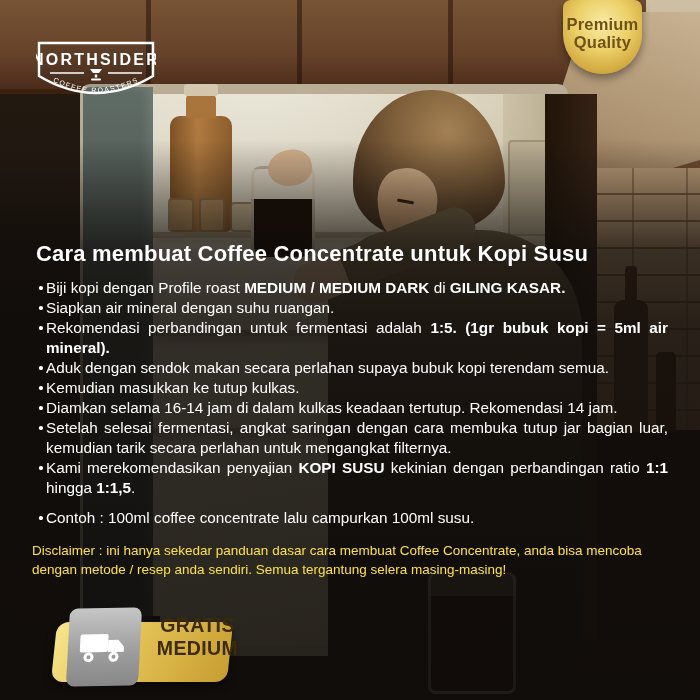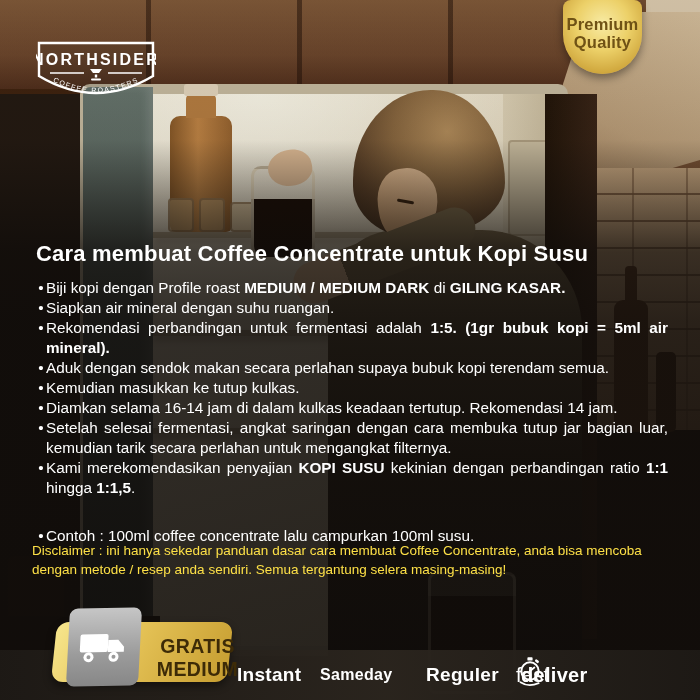--- a/index.html
+++ b/index.html
@@ -108,21 +108,21 @@
 
   
   .content{position:absolute;inset:0;z-index:10;color:#fff;border-radius:23px;}
   .title{left:36px;top:241px;width:640px;font-size:22px;font-weight:bold;letter-spacing:.2px;}
   .instructions{left:36px;top:278px;width:632px;list-style:none;margin:0;padding:0;
     font-size:15.3px;line-height:20px;}
   .instructions li{display:flex;}
   .instructions li .dot:before{content:"\2022";}
   .instructions li .dot{flex:0 0 10px;text-align:center;}
   .instructions li .txt{flex:1;text-align:justify;}
-  .instructions li.gap-above{margin-top:28px;}
+  .instructions li.gap-above{margin-top:10px;}
   .b{font-weight:bold;}
   .disclaimer{left:32px;top:541px;width:644px;font-size:13.5px;line-height:19px;color:#fde047;}
 
   
   .delivery-bar{left:0;top:650px;width:700px;height:50px;z-index:6;
     background:linear-gradient(90deg,rgba(30,26,22,.94) 0%,rgba(44,38,31,.92) 55%,rgba(30,26,22,.94) 100%);}
   .delivery-bar span{position:absolute;color:#fff;line-height:50px;letter-spacing:.3px;}
   .opt-instant{left:237px;font-size:19px;font-weight:bold;}
   .opt-sameday{left:320px;font-size:16px;font-weight:bold;}
   .opt-reguler{left:426px;font-size:19px;font-weight:bold;}
@@ -133,21 +133,21 @@
 
   
   .gratis-wrap{left:48px;top:606px;width:195px;height:84px;z-index:8;}
   .gold-plate{position:absolute;left:6px;top:16px;width:176px;height:60px;
     background:linear-gradient(115deg,#f7e68e 0%,#e6c458 40%,#c69d30 100%);
     transform:skewX(-6deg);border-radius:12px;box-shadow:0 4px 8px rgba(0,0,0,.45);}
   .gray-tab{position:absolute;left:20px;top:2px;width:72px;height:78px;
     background:linear-gradient(180deg,#c6c6c6 0%,#9b9b9b 60%,#878787 100%);
     transform:skewX(-4deg) rotate(-1deg);border-radius:8px;
     display:flex;align-items:center;justify-content:center;}
-  .gratis-text{position:absolute;left:92px;top:29px;width:115px;text-align:center;
+  .gratis-text{position:absolute;left:92px;top:8px;width:115px;text-align:center;
     font-size:19.5px;font-weight:bold;line-height:23px;color:#3d2b07;letter-spacing:.4px;}
 </style>
 </head>
 <body>
 
 <div class="flyer">
 
   <div class="bg">
     <div class="abs cabinets"></div>
     <div class="abs cabinet-seams"></div>
@@ -245,36 +245,20 @@
           <span class="txt"><span>Kami merekomendasikan penyajian </span><span class="b">KOPI SUSU</span><span> kekinian dengan perbandingan ratio </span><span class="b">1:1</span><span> hingga </span><span class="b">1:1,5</span><span>.</span></span>
         </li>
         <li class="gap-above">
           <span class="dot"></span>
           <span class="txt"><span>Contoh : 100ml coffee concentrate lalu campurkan 100ml susu.</span></span>
         </li>
       </ul>
     <div class="abs disclaimer">Disclaimer : ini hanya sekedar panduan dasar cara membuat Coffee Concentrate,  anda bisa mencoba dengan metode /  resep anda sendiri. Semua tergantung selera masing-masing!</div>
   </div>
 
-  <div class="abs delivery-bar">
-    <span class="opt-instant">Instant</span>
-    <span class="opt-sameday">Sameday</span>
-    <span class="opt-reguler">Reguler</span>
-    <div class="fastdelivery">
-      <span class="fd-fast">fast</span>
-      <span class="fd-deliver">deliver</span>
-      <svg class="fd-icon" width="26" height="30" viewBox="0 0 30 34">
-        <rect x="12" y="1" width="6" height="4" rx="1" fill="#ffffff"></rect>
-        <rect x="21" y="4" width="5" height="3" rx="1.5" fill="#ffffff" transform="rotate(40 23 5)"></rect>
-        <circle cx="15" cy="17" r="10" fill="none" stroke="#ffffff" stroke-width="2.4"></circle>
-        <path d="M15 17 L20 13" stroke="#ffffff" stroke-width="2.2" stroke-linecap="round"></path>
-        <path d="M4 30 q9 6 21 1" fill="none" stroke="#ffffff" stroke-width="2" stroke-linecap="round"></path>
-      </svg>
-    </div>
-  </div>
 
   <div class="abs gratis-wrap">
     <div class="gold-plate"></div>
     <div class="gray-tab">
       <svg width="52" height="36" viewBox="0 0 52 36">
         <rect x="2" y="5" width="28" height="18" rx="2" fill="#ffffff"></rect>
         <path d="M30 11 h10 l6 7 v5 h-16 z" fill="#ffffff"></path>
         <circle cx="11" cy="28" r="5" fill="#ffffff"></circle>
           <circle cx="11" cy="28" r="2" fill="#9a9a9a"></circle>
         <circle cx="36" cy="28" r="5" fill="#ffffff"></circle>

